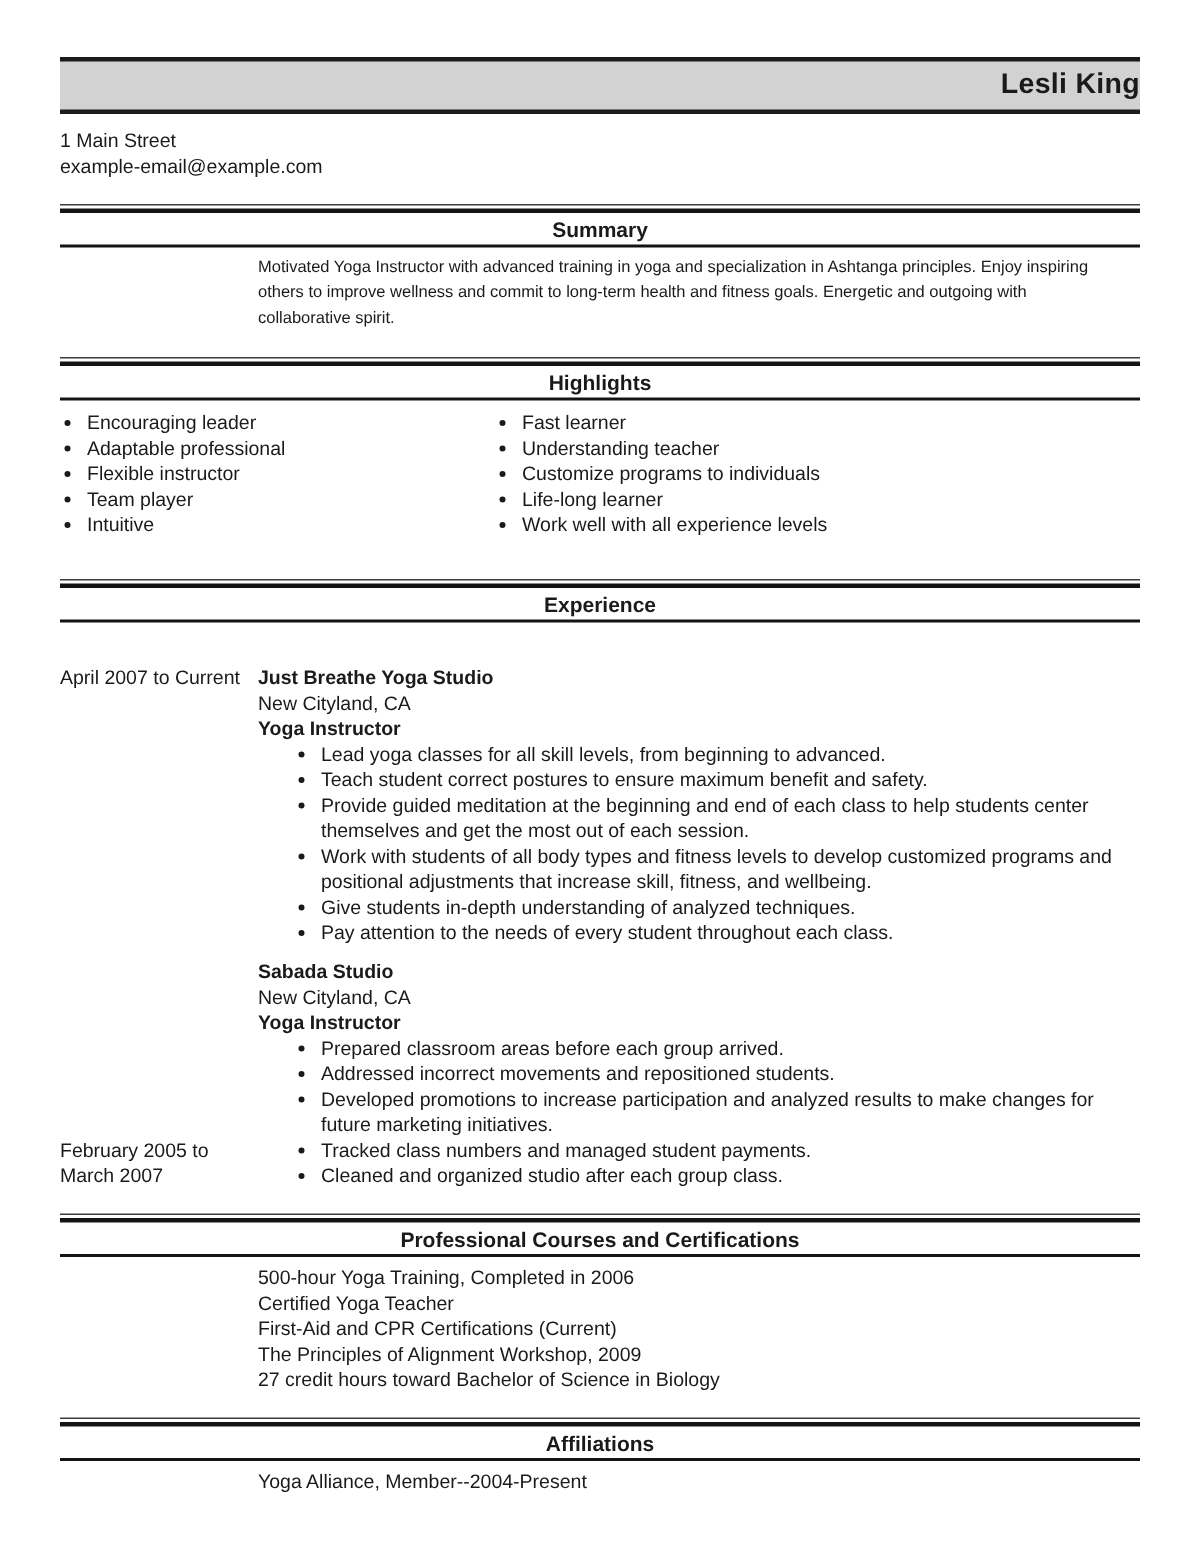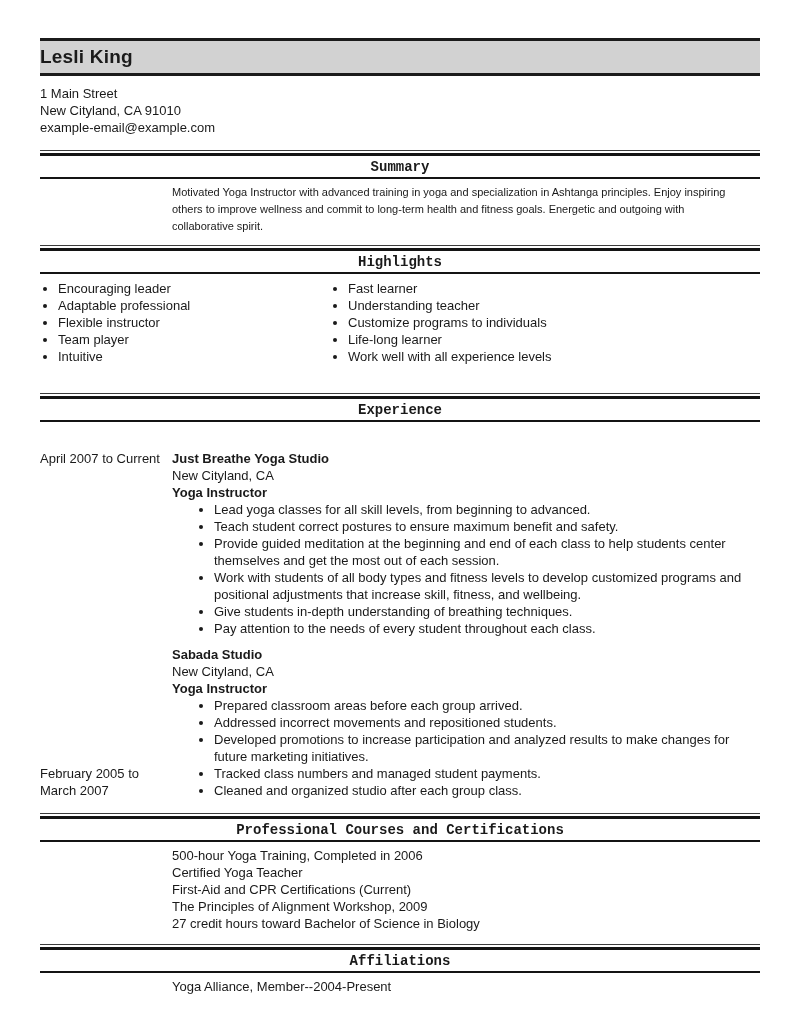--- a/index.html
+++ b/index.html
@@ -13,38 +13,38 @@
     width: 800px; height: 1035px;
     padding: 38px 40px 0 40px;
     overflow: hidden;
     background: #fff;
   }
   
   .name-banner {
     background: #d2d2d2;
     border-top: 3px solid #1b1b1b;
     border-bottom: 3px solid #1b1b1b;
-    text-align: left;
+    text-align: right;
     padding: 5px 0 5px 0;
   }
   .name-banner h1 {
     margin: 0;
     font-size: 19px;
     font-weight: bold;
     letter-spacing: 0.2px;
   }
   
   .contact {
     text-align: left;
     margin: 9px 0 14px 0;
     line-height: 17px;
     font-size: 13px;
   }
   
-  .sec-head { margin-top: 4px; font-family: Liberation Mono, monospace; }
+  .sec-head { margin-top: 17px; }
   .rule-thin  { border-top: 1px solid #3c3c3c; margin-bottom: 2px; }
   .rule-thick { border-top: 3px solid #141414; }
   .sec-head h2 {
     margin: 0;
     padding: 3px 0 2px 0;
     font-size: 14px;
     font-weight: bold;
     text-align: center;
   }
   .rule-mid { border-top: 2px solid #141414; }
@@ -85,21 +85,20 @@
 <body>
 
 <div class="page">
 
   <header>
     <div class="name-banner">
       <h1>Lesli King</h1>
     </div>
     <div class="contact">
       <div>1 Main Street</div>
-      <div>New Cityland, CA 91010</div>
       <div>example-email@example.com</div>
     </div>
   </header>
 
   <section>
     <div class="sec-head">
       <div class="rule-thin"></div>
       <div class="rule-thick"></div>
       <h2>Summary</h2>
       <div class="rule-mid"></div>
@@ -148,21 +147,21 @@
         <div class="job-body">
           <div class="company">Just Breathe Yoga Studio</div>
           <div>New Cityland, CA</div>
           <div class="role">Yoga Instructor</div>
           <ul class="bullets">
 
           <li>Lead yoga classes for all skill levels, from beginning to advanced.</li>
               <li>Teach student correct postures to ensure maximum benefit and safety.</li>
               <li>Provide guided meditation at the beginning and end of each class to help students center themselves and get the most out of each session.</li>
               <li>Work with students of all body types and fitness levels to develop customized programs and positional adjustments that increase skill, fitness, and wellbeing.</li>
-              <li>Give students in-depth understanding of breathing techniques.</li>
+              <li>Give students in-depth understanding of analyzed techniques.</li>
               <li>Pay attention to the needs of every student throughout each class.</li>
             </ul>
         </div>
       </div>
 
       <div class="job">
         <div class="job-dates">February 2005 to March 2007</div>
         <div class="job-body">
           <div class="company">Sabada Studio</div>
           <div>New Cityland, CA</div>

